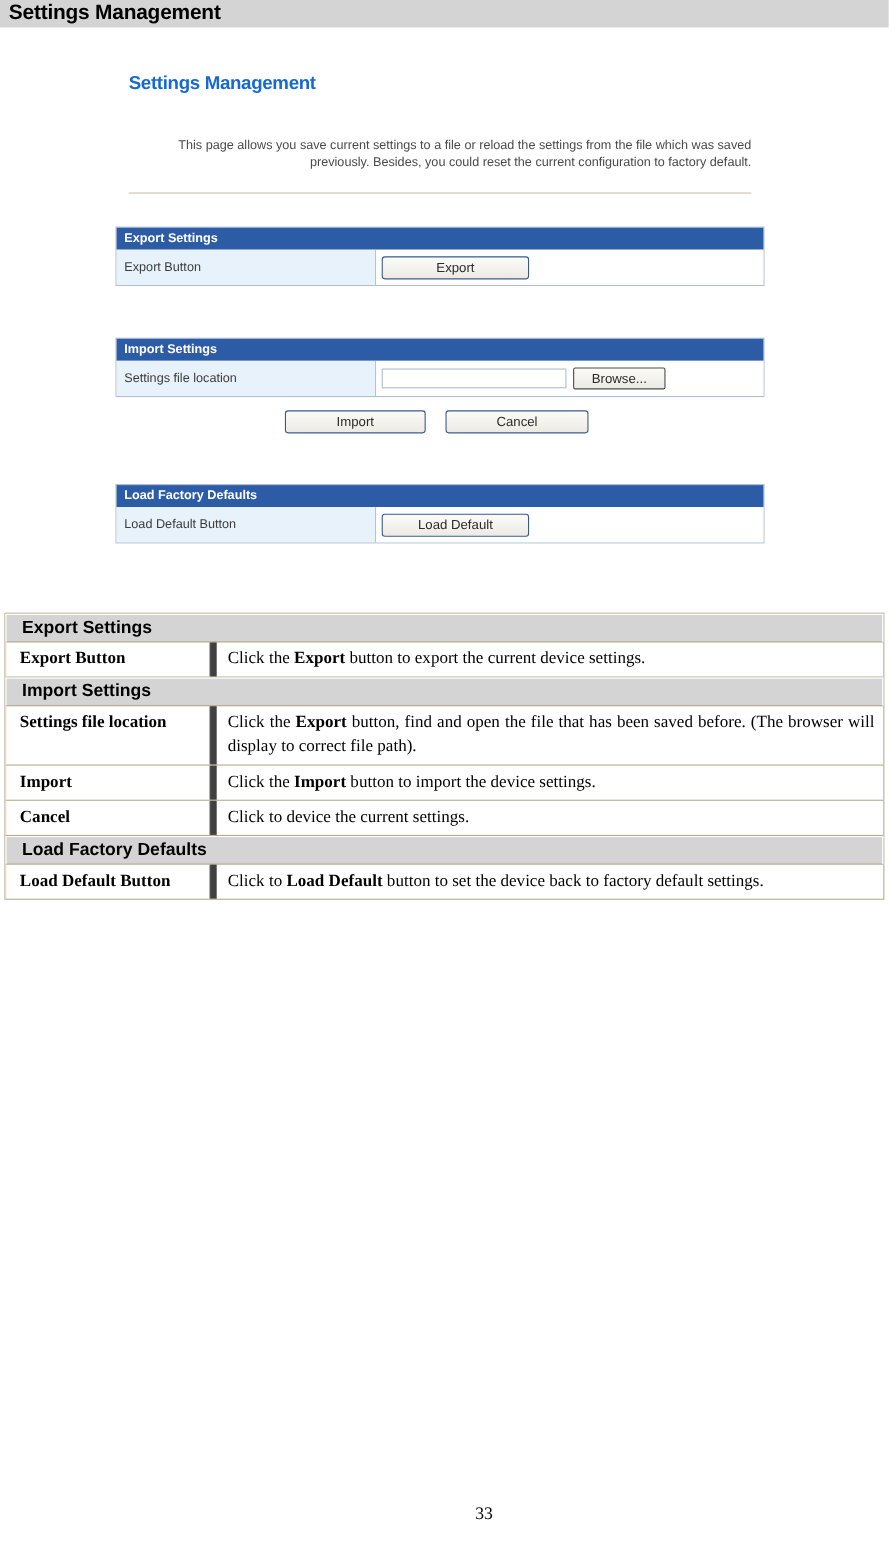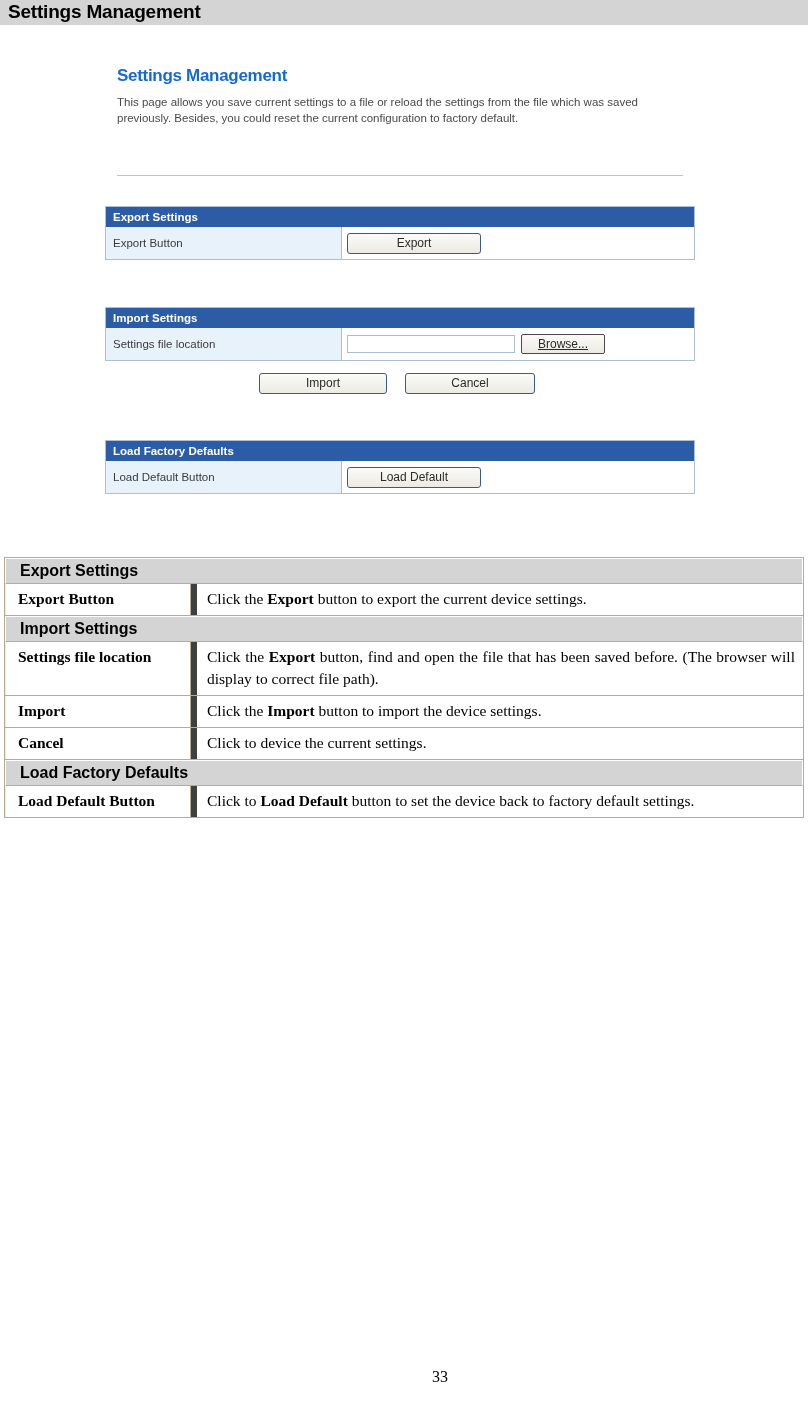--- a/index.html
+++ b/index.html
@@ -50,25 +50,26 @@
     left: 14px;
     top: 10px;
     font-size: 17px;
     font-weight: bold;
     color: #1569d4;
     letter-spacing: -0.3px;
   }
   .shot-desc {
     position: absolute;
     left: 14px;
-    top: 38px;
+    top: 68px;
     width: 566px;
     font-size: 11.5px;
     color: #4a4a4a;
     line-height: 16px;
+    text-align: right;
   }
   .shot-rule {
     position: absolute;
     left: 14px;
     top: 119px;
     width: 566px;
     height: 1px;
     background: #c9c2a8;
   }
 
@@ -124,21 +125,21 @@
     border: 1px solid #3a5a8c;
     border-radius: 3px;
     height: 21px;
     line-height: 19px;
     text-align: center;
     box-sizing: border-box;
     padding: 0 6px;
     cursor: pointer;
   }
   .btn-export   { width: 134px; }
-  .btn-browse   { width: 84px; height: 20px; line-height: 18px; border-color: #4a4a4a; border-radius: 2px; text-decoration: underline; }
+  .btn-browse   { width: 84px; height: 20px; line-height: 18px; border-color: #4a4a4a; border-radius: 2px; }
   .btn-import   { width: 128px; }
   .btn-cancel   { width: 130px; }
   .btn-loaddef  { width: 134px; }
 
   .file-input {
     width: 168px;
     height: 18px;
     border: 1px solid #aebfd4;
     background: #ffffff;
     box-sizing: border-box;

